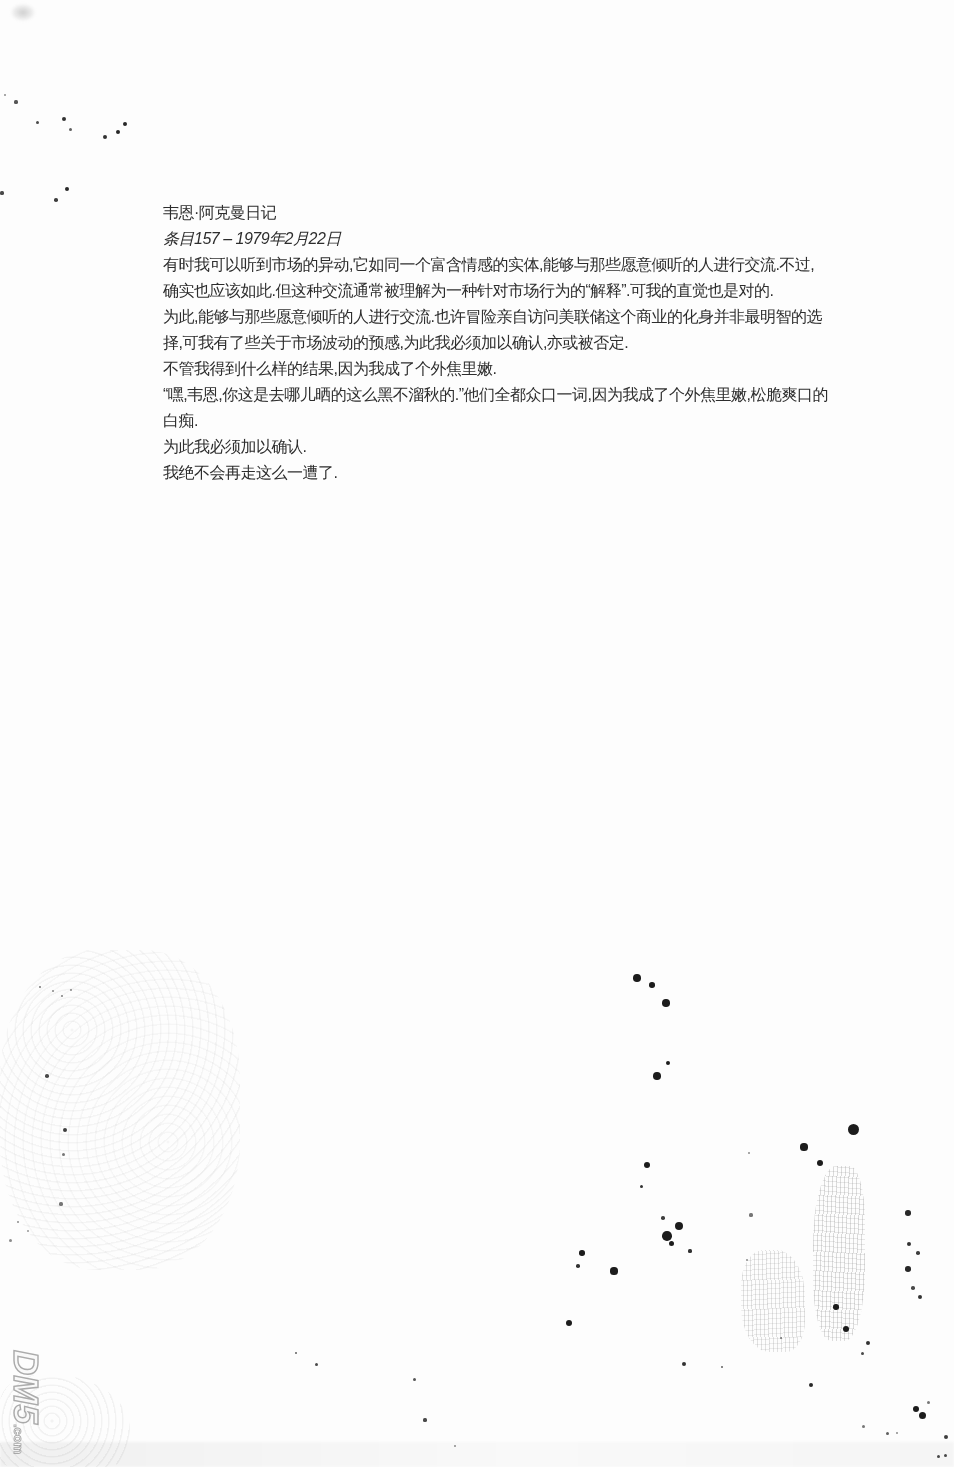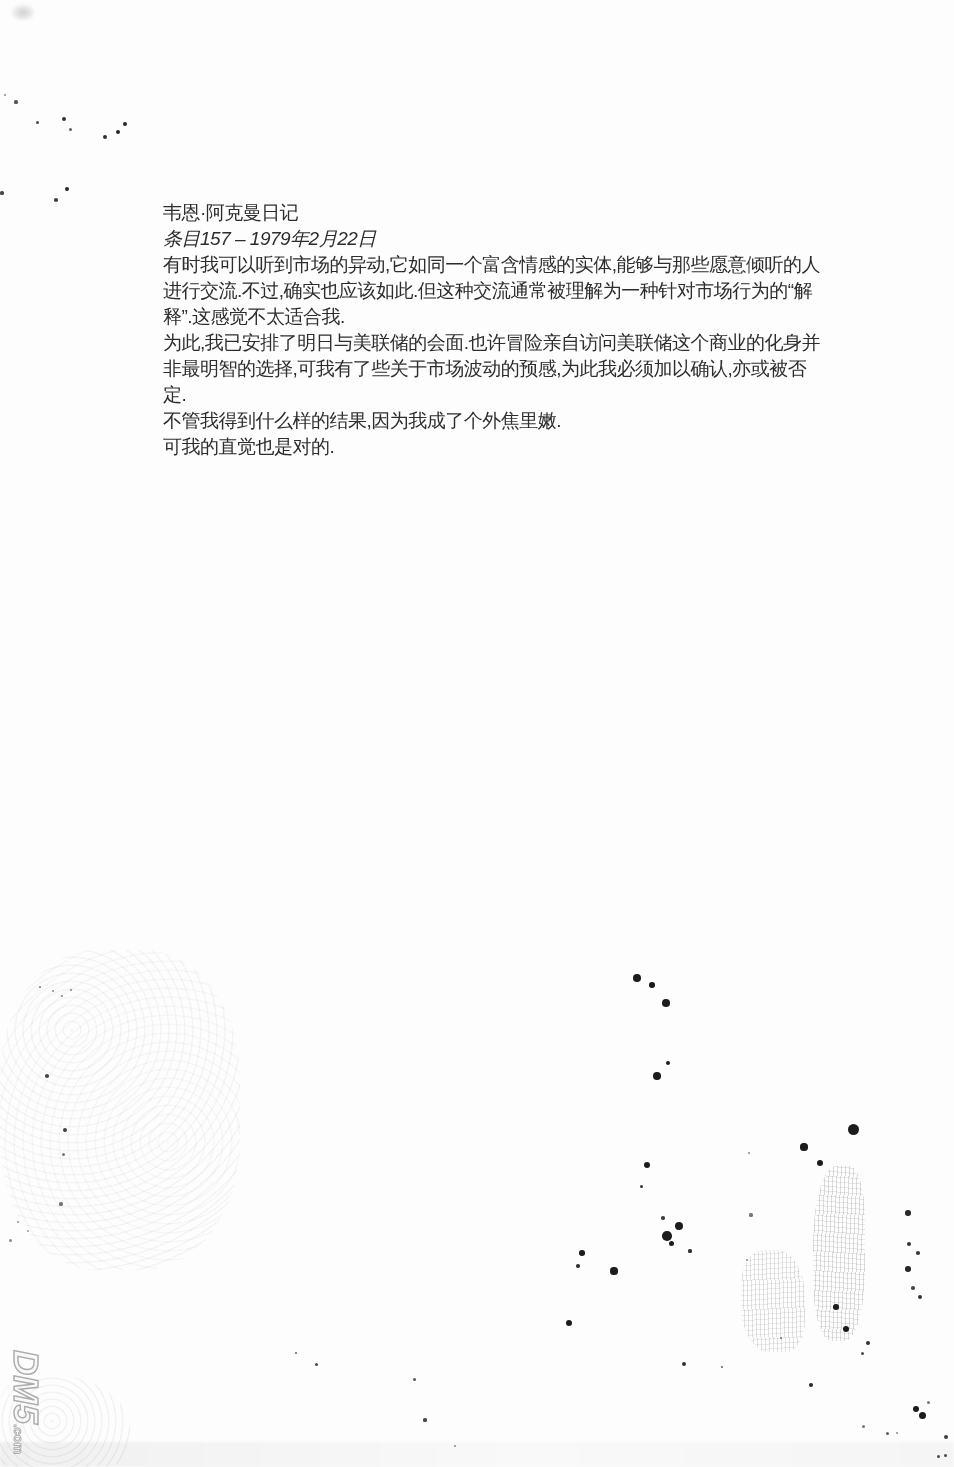--- a/index.html
+++ b/index.html
@@ -10,21 +10,21 @@
     overflow: hidden;
     font-family: "Liberation Sans", "DejaVu Sans", sans-serif;
   }
   .page { position: absolute; inset: 0; }
 
   
   .text-block {
     position: absolute;
     left: 163px; top: 200px;
     width: 665px;
-    font-size: 19px;
+    font-size: 16px;
     line-height: 26px;
     letter-spacing: -0.5px;
     color: #2d2d2d;
     font-weight: 500;
   }
   .text-block p { margin: 0; }
   .diary-title   { margin: 0 0 26px 0; }
   .h157          { margin: 0 0 24px 0; font-style: italic; }
   .e1p1          { margin: 0 0 24px 0; }
   .e1p2          { margin: 0 0 22px 0; }
@@ -193,29 +193,31 @@
       <span class="dot" style="left: 682px; top: 1362px; height: 4px; width: 4px; opacity: 0.9; background: rgb(28, 28, 28);"></span>
       <span class="dot" style="left: 720.6px; top: 1365.6px; height: 2.8px; width: 2.8px; opacity: 0.7; background: rgb(28, 28, 28);"></span>
       <span class="dot" style="left: 453.8px; top: 1444.8px; height: 2.4px; width: 2.4px; opacity: 0.5; background: rgb(28, 28, 28);"></span>
     </div>
 
   <div class="text-block">
     <p class="diary-title">韦恩·阿克曼日记</p>
 
     <p class="h157">条目157 – 1979年2月22日</p>
 
-    <p class="e1p1">有时我可以听到市场的异动,它如同一个富含情感的实体,能够与那些愿意倾听的人进行交流.不过,确实也应该如此.但这种交流通常被理解为一种针对市场行为的“解释”.这感觉不太适合我.</p>
-
-    <p class="e1p2">为此,我已安排了明日与美联储的会面.也许冒险亲自访问美联储这个商业的化身并非最明智的选择,可我有了些关于市场波动的预感,为此我必须加以确认,亦或被否定.</p>
+    <p class="e1p1">有时我可以听到市场的异动,它如同一个富含情感的实体,能够与那些愿意倾听的人进行交流.不过,确实也应该如此.但这种交流通常被理解为一种针对市场行为的“解释”.可我的直觉也是对的.</p>
+
+    <p class="e1p2">为此,能够与那些愿意倾听的人进行交流.也许冒险亲自访问美联储这个商业的化身并非最明智的选择,可我有了些关于市场波动的预感,为此我必须加以确认,亦或被否定.</p>
 
     <p class="e1p3">不管我得到什么样的结果,因为我成了个外焦里嫩.</p>
 
 
-
-    <p class="e2p2">可我的直觉也是对的.</p>
-
+    <p class="e2p1">“嘿,韦恩,你这是去哪儿晒的这么黑不溜秋的.”他们全都众口一词,因为我成了个外焦里嫩,松脆爽口的白痴.</p>
+
+    <p class="e2p2">为此我必须加以确认.</p>
+
+    <p class="e2p3">我绝不会再走这么一遭了.</p>
   </div>
 
   <div class="watermark">
     <span class="brand">DM5</span><span class="suffix">.com</span>
   </div>
 
 </div>
 
 </body></html>

